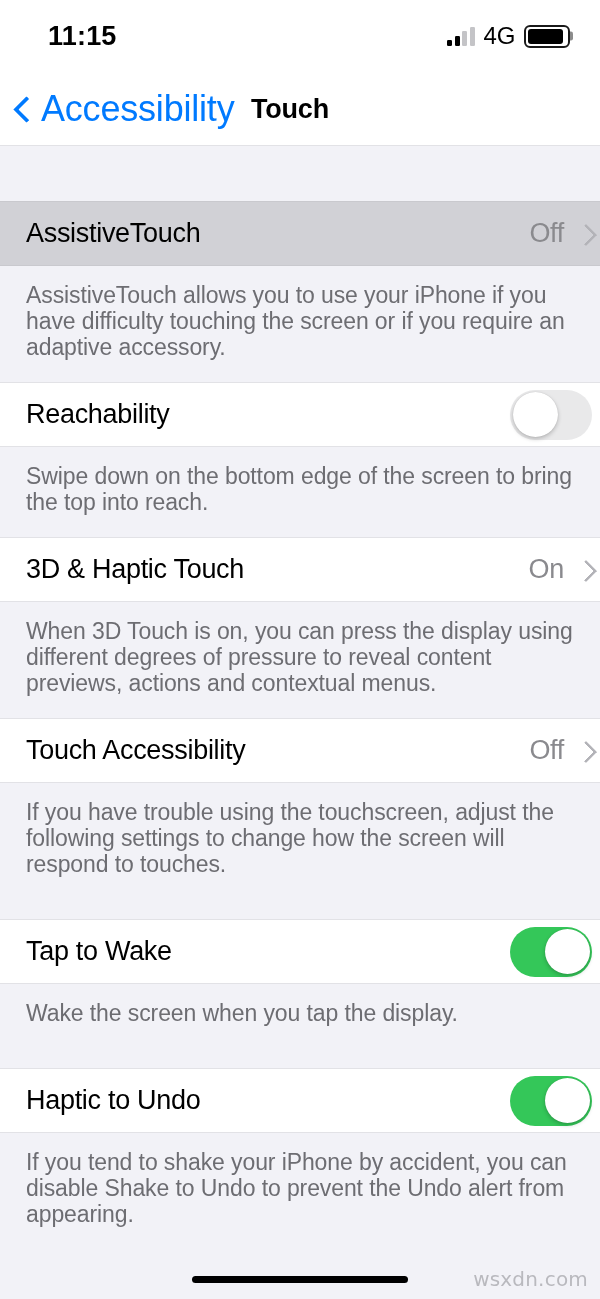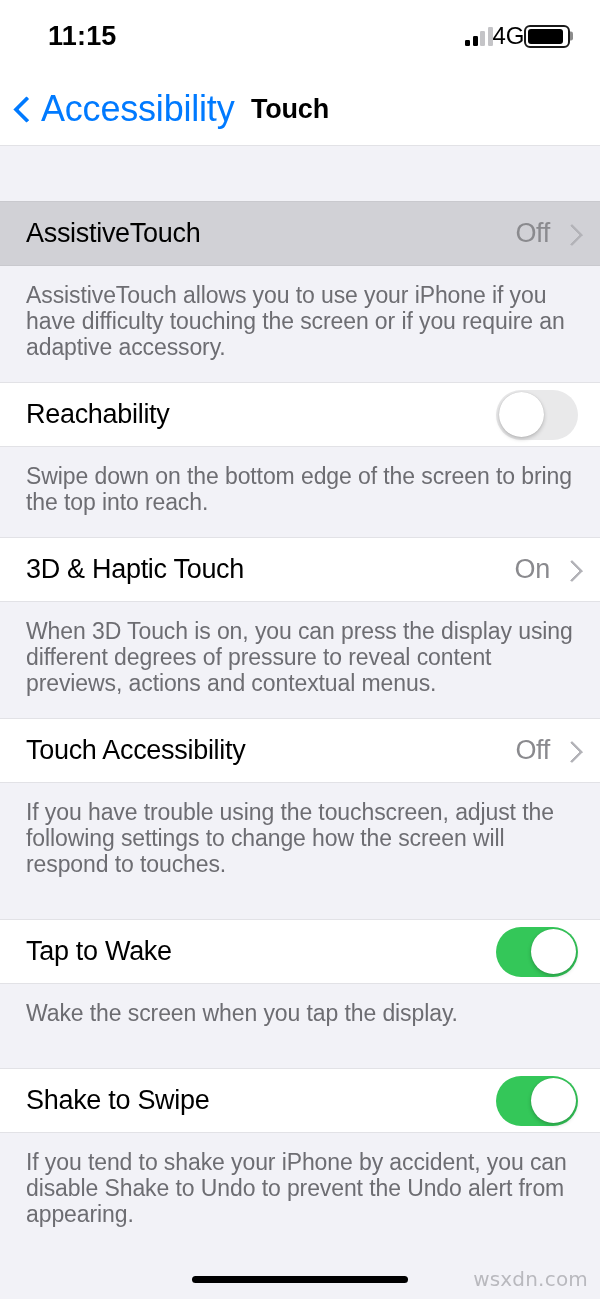--- a/index.html
+++ b/index.html
@@ -43,20 +43,21 @@
     color: #000000;
     letter-spacing: 0.2px;
   }
   .status-right {
     position: absolute;
     right: 30px;
     top: 50%;
     transform: translateY(-50%);
     display: flex;
     align-items: center;
+    gap: 9px;
   }
   .signal-bars {
     display: flex;
     align-items: flex-end;
     gap: 2.5px;
     height: 20px;
   }
   .signal-bars i {
     display: block;
     width: 5px;
@@ -162,21 +163,21 @@
     position: relative;
   }
 
   .gap-top { height: 55px; }
 
   .row {
     background: #ffffff;
     min-height: 65px;
     display: flex;
     align-items: center;
-    padding: 0 22px 0 26px;
+    padding: 0 8px 0 26px;
     box-sizing: border-box;
     border-top: 1px solid #e2e2e6;
     border-bottom: 1px solid #e2e2e6;
   }
   .row.highlighted {
     background: #d1d1d6;
     border-top-color: #c9c9ce;
     border-bottom-color: #c9c9ce;
   }
   .row-title {
@@ -334,21 +335,21 @@
 
     <div class="row">
       <span class="row-title">Tap to Wake</span>
       <span class="toggle on">
         <span class="knob"></span>
       </span>
     </div>
     <div class="footer-text tall">Wake the screen when you tap the display.</div>
 
     <div class="row">
-      <span class="row-title">Shake to Swipe</span>
+      <span class="row-title">Haptic to Undo</span>
       <span class="toggle on">
         <span class="knob"></span>
       </span>
     </div>
     <div class="footer-text">If you tend to shake your iPhone by accident, you can disable Shake to Undo to prevent the Undo alert from appearing.</div>
 
   </div>
 
   <div class="home-indicator"></div>
   <div class="watermark">wsxdn.com</div>

